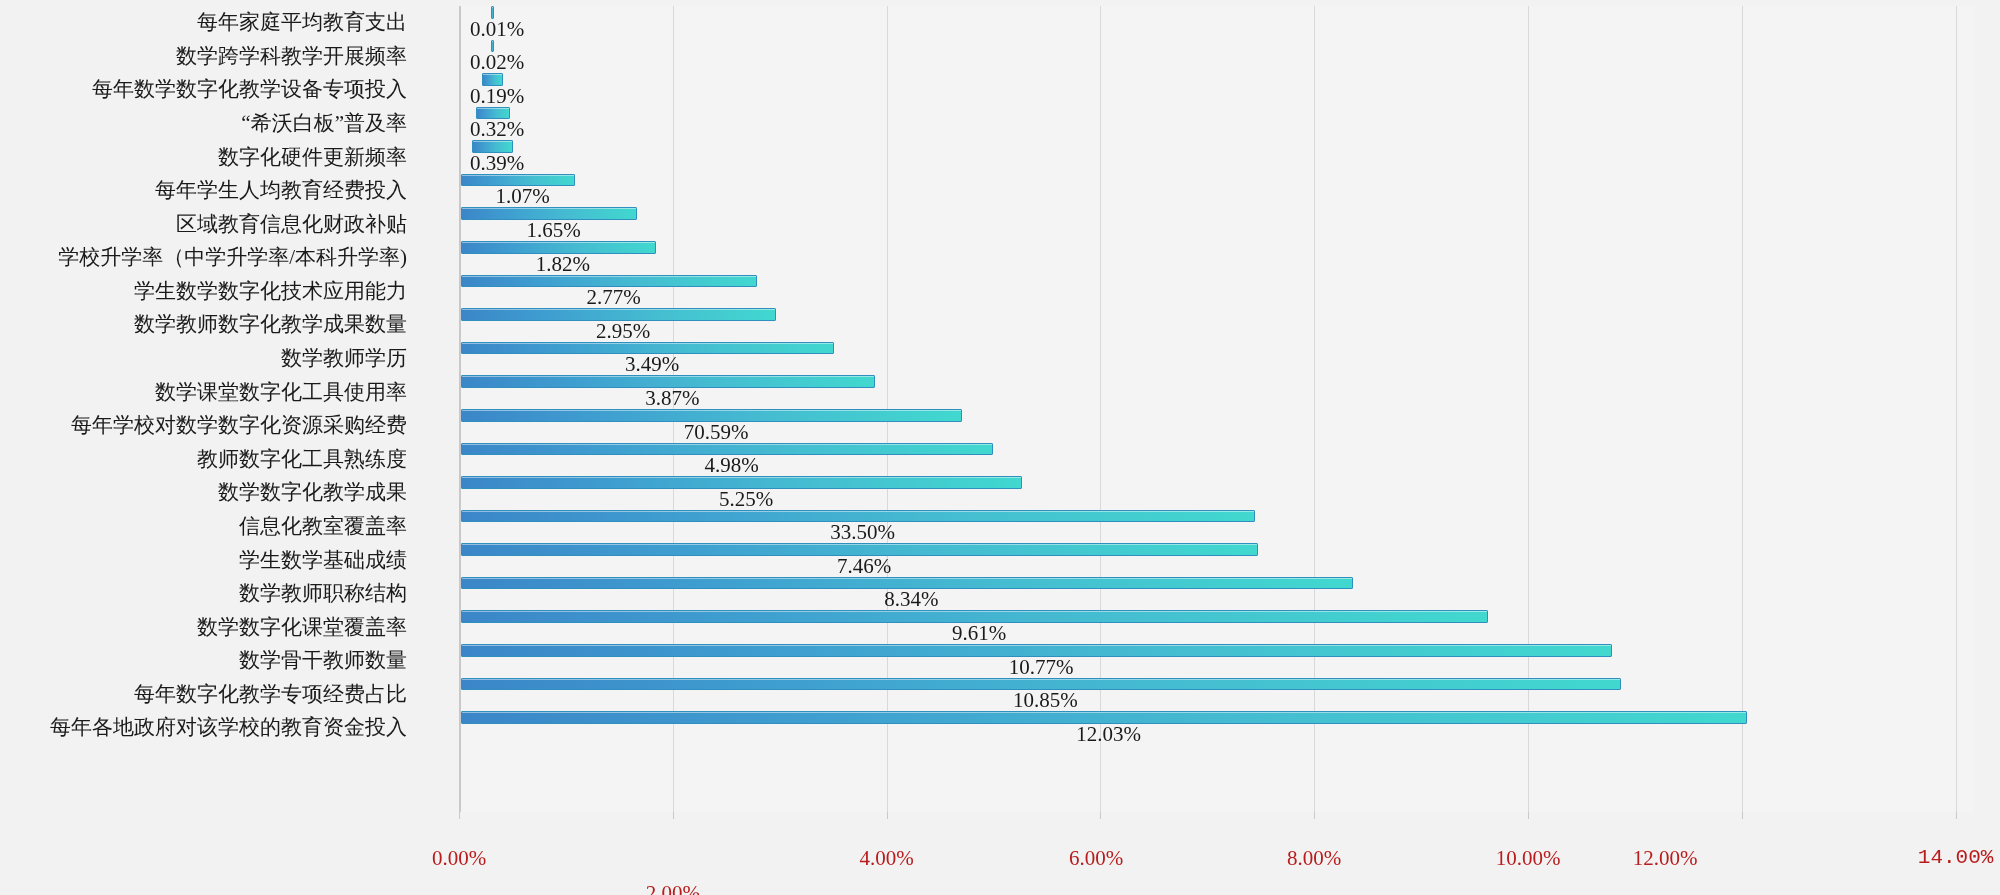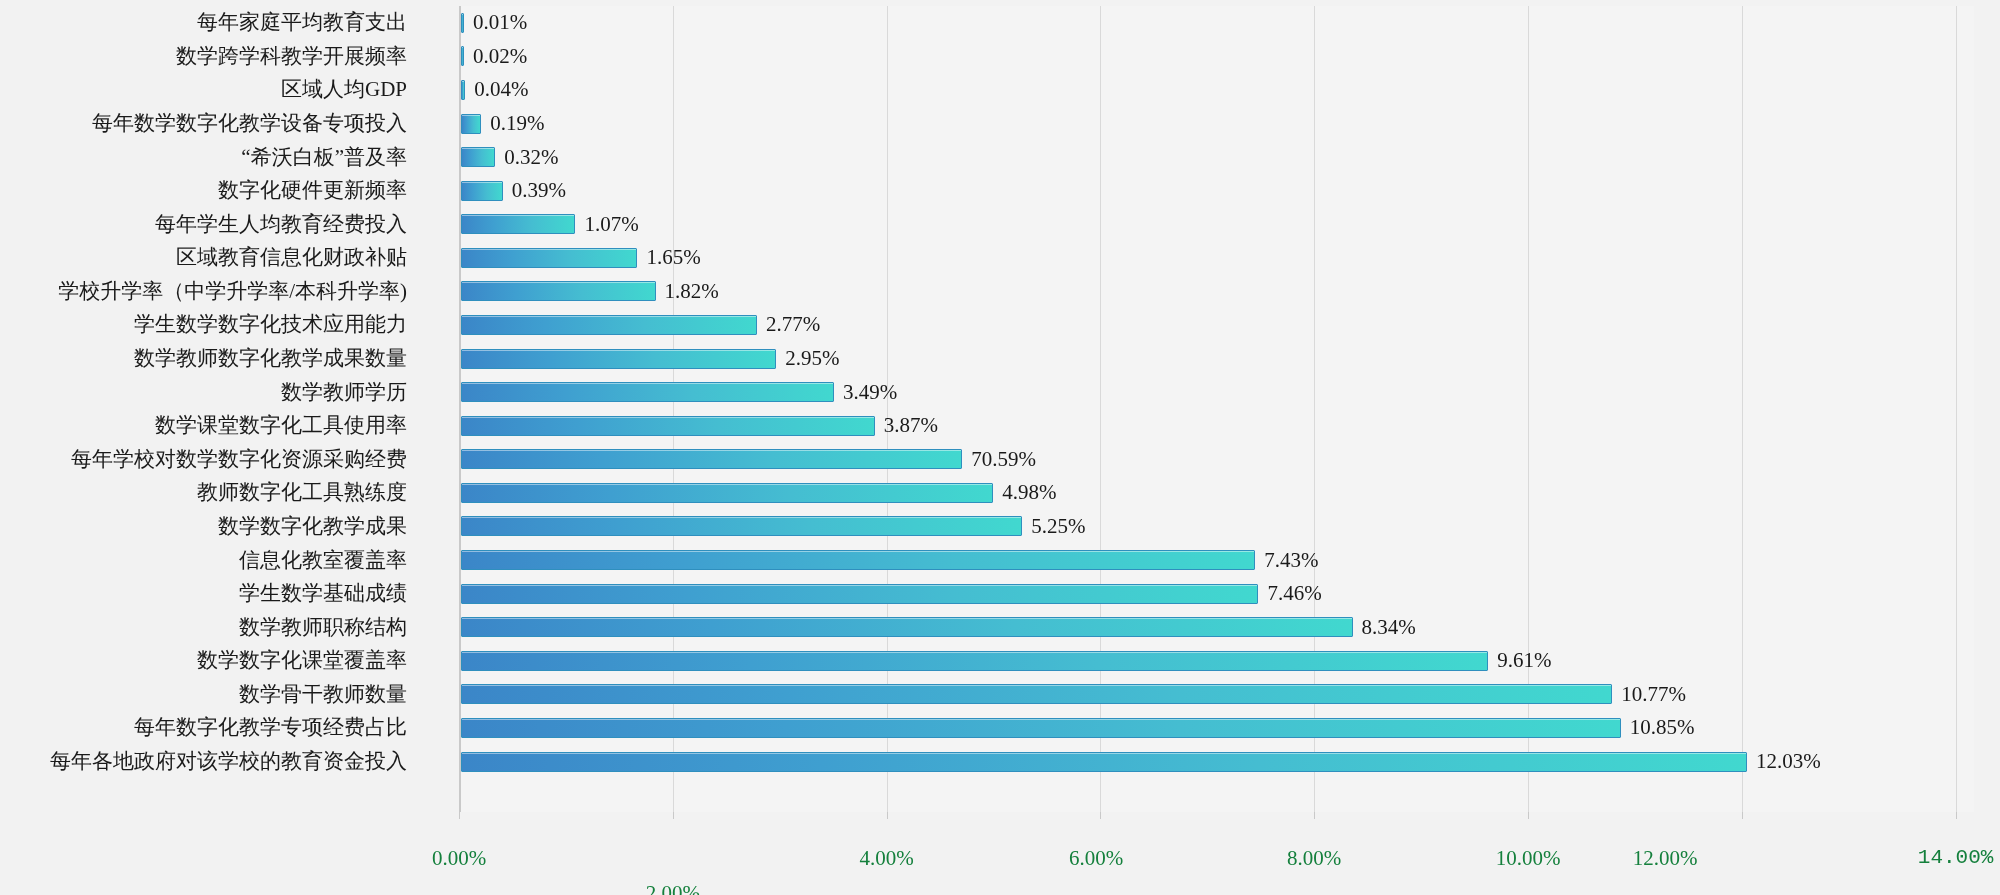--- a/index.html
+++ b/index.html
@@ -73,20 +73,21 @@
     white-space: nowrap;
     line-height: 1;
   }
 
   .bar-wrap {
     position: absolute;
     left: 461px;
     height: 100%;
     display: flex;
     align-items: center;
+    flex-direction: column;
   }
   .bar {
     height: 20px;
     background: linear-gradient(to right, #3b86c8 0%, #3f9fd0 28%, #45bdd1 62%, #41d8cf 100%);
     border: 1px solid #2f8fbe;
     box-sizing: border-box;
     border-radius: 1px;
     box-shadow: inset 0 1px 0 rgba(255,255,255,0.45);
   }
   .val-label {
@@ -103,21 +104,21 @@
     left: 0;
     top: 812px;
     width: 2000px;
     height: 60px;
   }
   .xtick {
     position: absolute;
     top: 34px;
     transform: translateX(-50%);
     font-size: 21px;
-    color: #15803d;
+    color: #b91c1c;
     white-space: nowrap;
   }
   .xtick-mark {
     position: absolute;
     top: 0;
     width: 1px;
     height: 7px;
     background: #c9c9c9;
   }
 </style>
@@ -149,27 +150,20 @@
         </div>
       </div>
       <div class="row">
         <div class="cat-label">数学跨学科教学开展频率</div>
         <div class="bar-wrap">
           <div class="bar" style="width: 3px;"></div>
           <div class="val-label">0.02%</div>
         </div>
       </div>
       <div class="row">
-        <div class="cat-label">区域人均GDP</div>
-        <div class="bar-wrap">
-          <div class="bar" style="width: 4.276px;"></div>
-          <div class="val-label">0.04%</div>
-        </div>
-      </div>
-      <div class="row">
         <div class="cat-label">每年数学数字化教学设备专项投入</div>
         <div class="bar-wrap">
           <div class="bar" style="width: 20.311px;"></div>
           <div class="val-label">0.19%</div>
         </div>
       </div>
       <div class="row">
         <div class="cat-label">“希沃白板”普及率</div>
         <div class="bar-wrap">
           <div class="bar" style="width: 34.208px;"></div>
@@ -250,21 +244,21 @@
         <div class="cat-label">数学数字化教学成果</div>
         <div class="bar-wrap">
           <div class="bar" style="width: 561.225px;"></div>
           <div class="val-label">5.25%</div>
         </div>
       </div>
       <div class="row">
         <div class="cat-label">信息化教室覆盖率</div>
         <div class="bar-wrap">
           <div class="bar" style="width: 794.267px;"></div>
-          <div class="val-label">7.43%</div>
+          <div class="val-label">33.50%</div>
         </div>
       </div>
       <div class="row">
         <div class="cat-label">学生数学基础成绩</div>
         <div class="bar-wrap">
           <div class="bar" style="width: 797.474px;"></div>
           <div class="val-label">7.46%</div>
         </div>
       </div>
       <div class="row">

